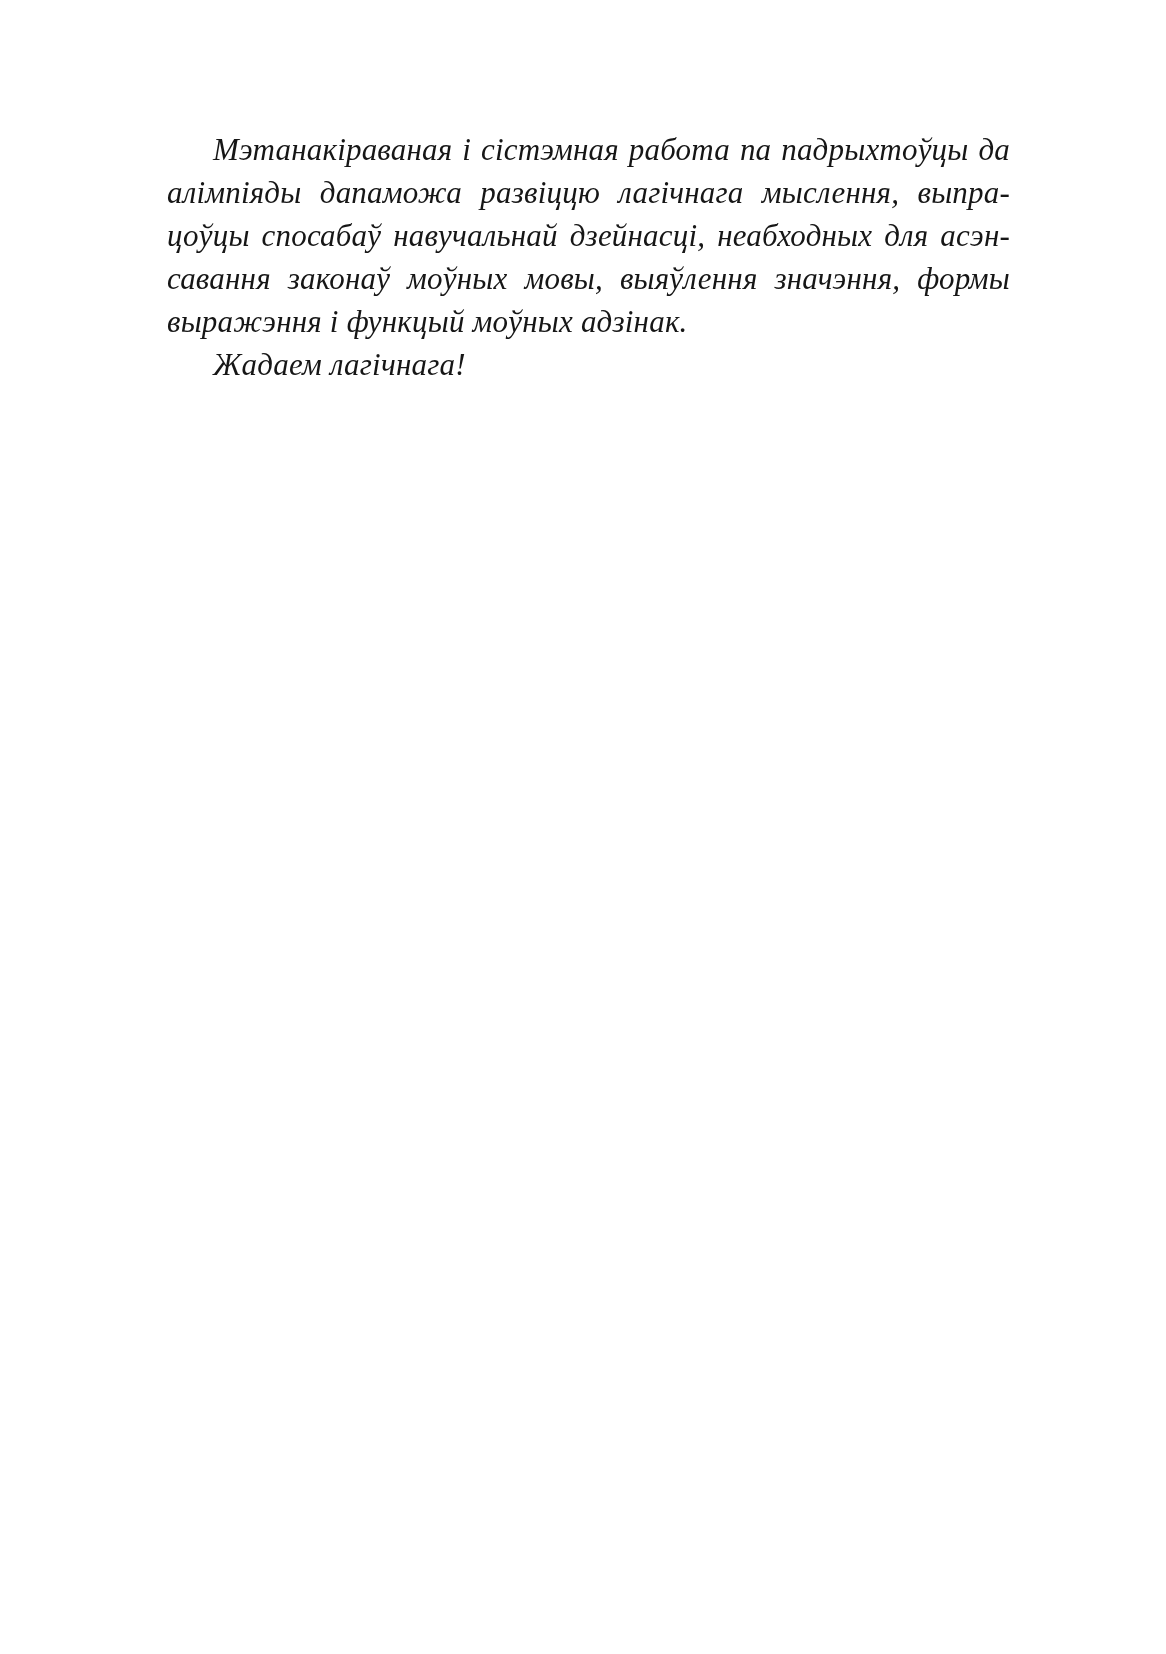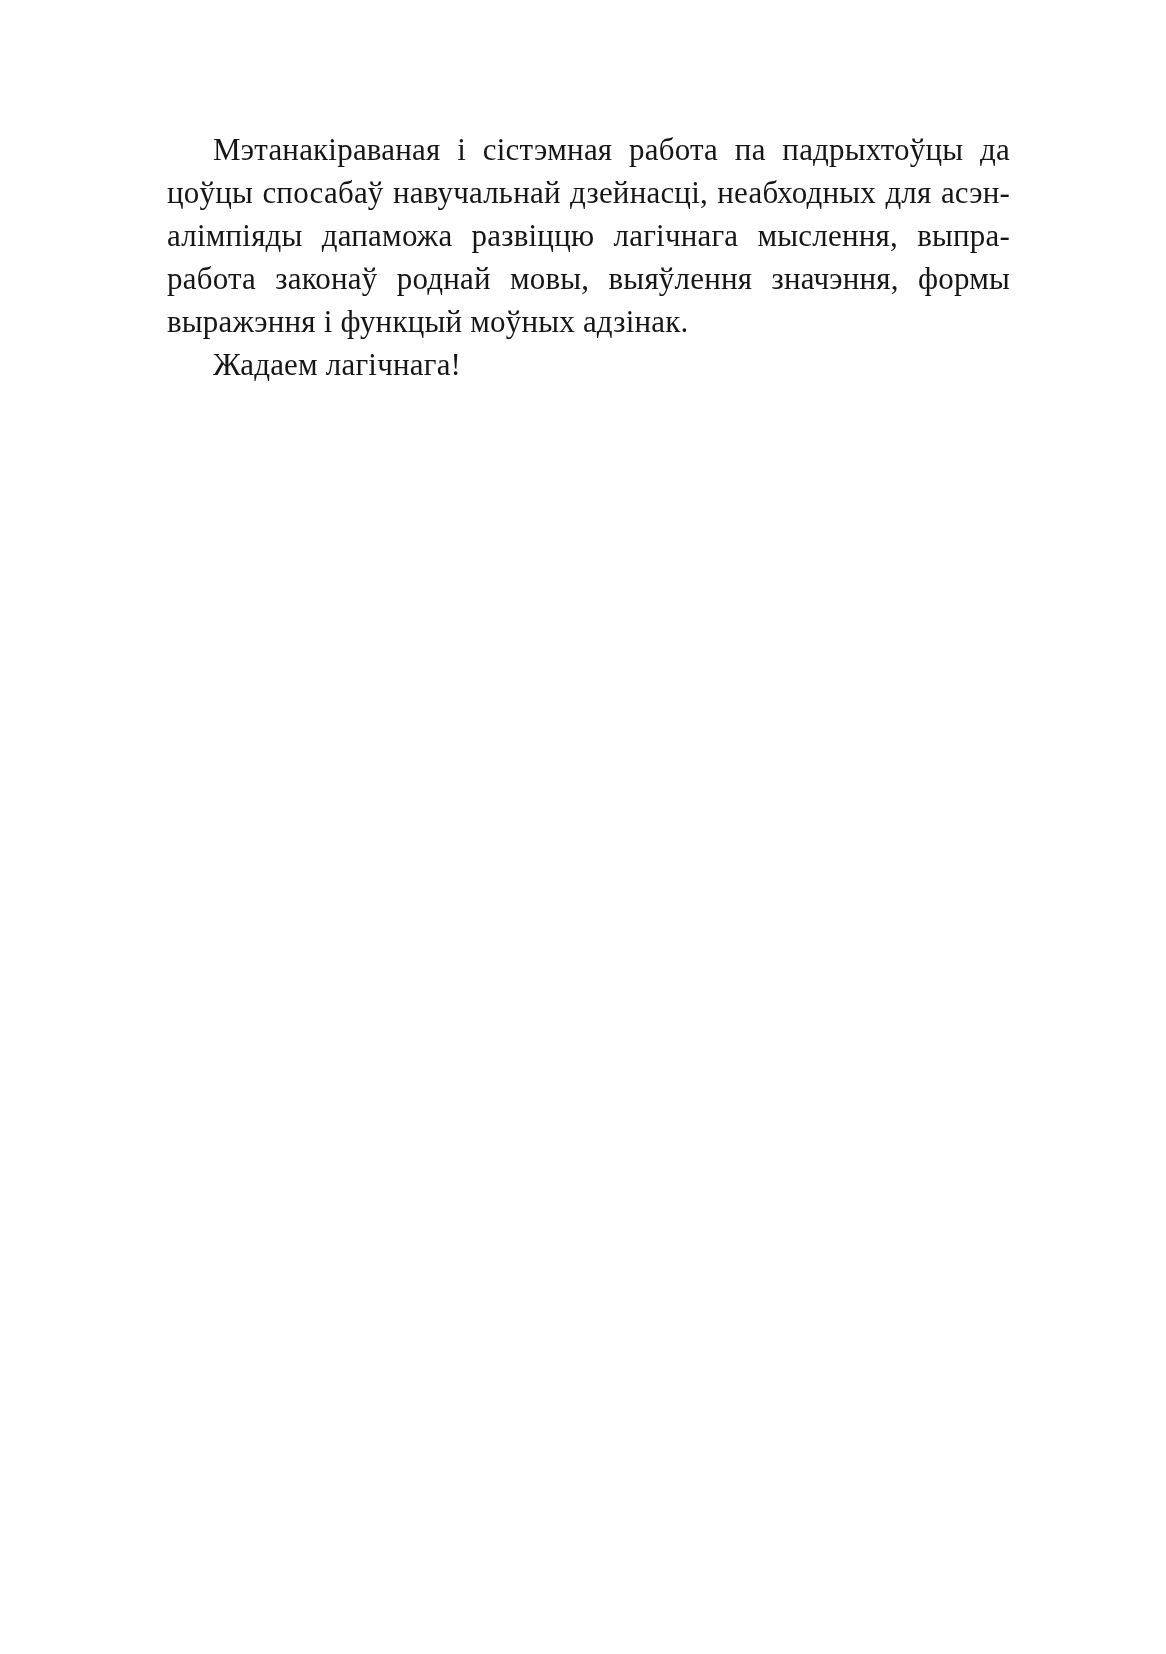--- a/index.html
+++ b/index.html
@@ -42,25 +42,25 @@
     text-align-last: left;
   }
   .line.indented {
     padding-left: 46px;
   }
 </style>
 </head>
 <body>
 
 <div class="page">
-  <div class="text-block" id="text-block" style="color: rgb(22, 22, 22);">
+  <div class="text-block" id="text-block" style="color: rgb(22, 22, 22); font-style: italic;">
       <div class="para">
         <div class="line justified indented">Мэтанакіраваная і сістэмная работа па падрыхтоўцы да</div>
+        <div class="line justified">алімпіяды дапаможа развіццю лагічнага мыслення, выпра-</div>
         <div class="line justified">цоўцы спосабаў навучальнай дзейнасці, неабходных для асэн-</div>
-        <div class="line justified">алімпіяды дапаможа развіццю лагічнага мыслення, выпра-</div>
-        <div class="line justified">работа законаў роднай мовы, выяўлення значэння, формы</div>
+        <div class="line justified">савання законаў моўных мовы, выяўлення значэння, формы</div>
         <div class="line leftalign">выражэння і функцый моўных адзінак.</div>
       </div>
       <div class="para">
         <div class="line leftalign indented">Жадаем лагічнага!</div>
       </div>
     </div>
 </div>
 
 </body></html>

